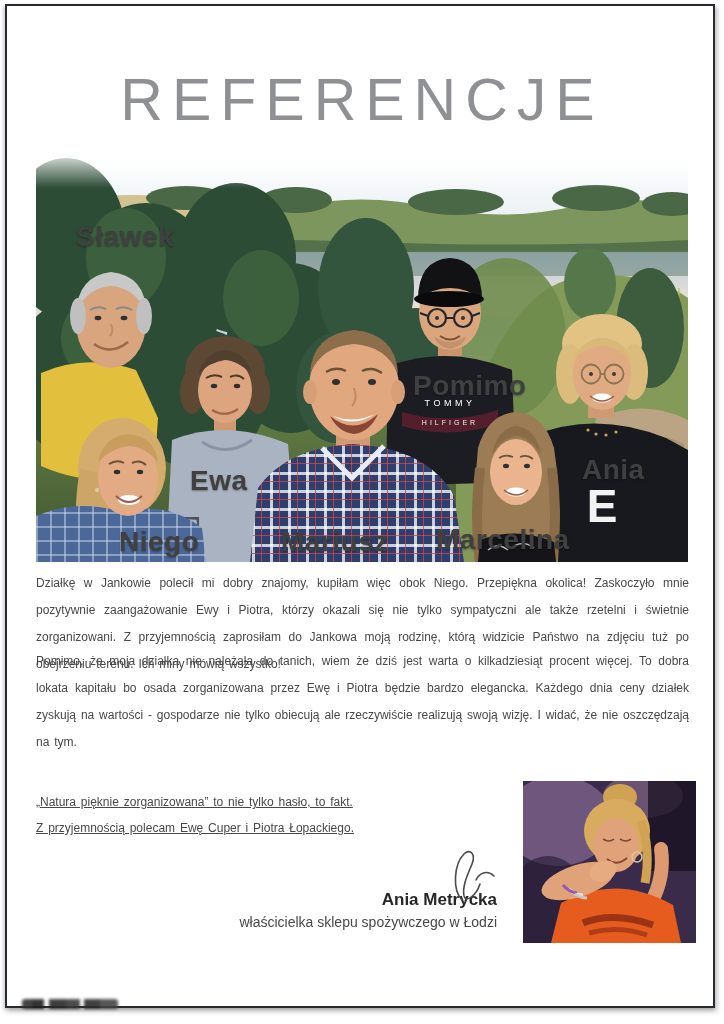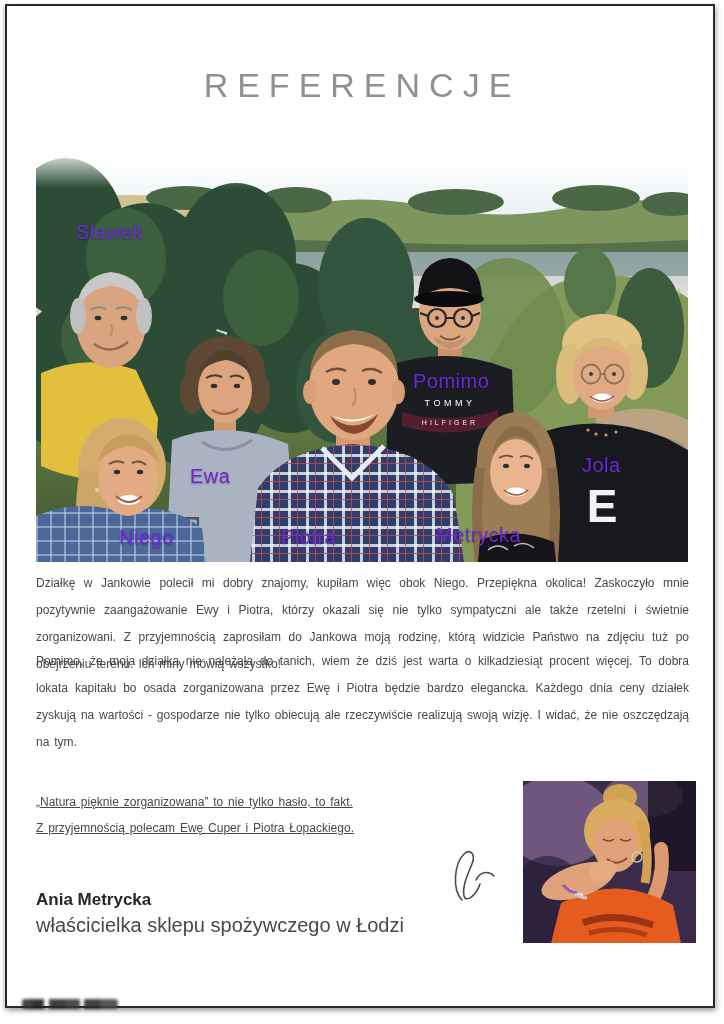--- a/index.html
+++ b/index.html
@@ -8,42 +8,42 @@
     background:#ffffff;
     font-family:"Liberation Sans", sans-serif;
   }
   .page{
     position:absolute;left:5px;top:4px;width:710px;height:1004px;
     box-sizing:border-box;border:2px solid #272a2e;background:#ffffff;
     box-shadow:2px 3px 5px rgba(100,100,100,.45), -2px 2px 3px rgba(140,140,140,.30);
   }
   .title{
     position:absolute;left:0;top:66px;width:724px;margin:0;
-    text-align:center;font-size:34px;font-weight:300;
+    text-align:center;font-size:59px;font-weight:300;
     letter-spacing:9px;color:#8e9093;
   }
   .photo{
     position:absolute;left:36px;top:148px;width:652px;height:414px;
     overflow:hidden;background:#eef2f4;
   }
   .photo svg{position:absolute;left:0;top:0;}
   .plabel{
-    position:absolute;color:#6d28d9;font-weight:normal;font-size:20px;
+    position:absolute;color:#404040;font-weight:bold;font-size:28px;
     letter-spacing:.5px;text-shadow:0 1px 2px rgba(0,0,0,.35);white-space:nowrap;
   }
   .para{
     position:absolute;left:36px;width:653px;margin:0;
     font-size:12px;line-height:27px;color:#484848;word-spacing:1.5px;
   }
   .justify{text-align:justify;}
   .prewrap{white-space:pre-line;line-height:26px;text-decoration:underline;}
   .squiggle{position:absolute;left:432px;top:846px;z-index:3;}
-  .sigblock{position:absolute;left:36px;top:890px;width:477px;z-index:2;}
+  .sigblock{position:absolute;left:20px;top:890px;width:477px;text-align:right;z-index:2;}
   .signame{font-size:17px;font-weight:bold;color:#262626;line-height:20px;}
-  .sigrole{font-size:20px;color:#484848;margin-top:4px;}
+  .sigrole{font-size:14px;color:#484848;margin-top:4px;}
   .smallphoto{
     position:absolute;left:523px;top:781px;width:173px;height:162px;overflow:hidden;
   }
   .smudge{
     position:absolute;left:22px;top:999px;width:96px;height:10px;z-index:5;
     background:linear-gradient(90deg,#303030 0 10px,#1f1f1f 10px 22px,rgba(0,0,0,0) 22px 27px,#2a2a2a 27px 44px,#383838 44px 58px,rgba(0,0,0,0) 58px 62px,#2c2c2c 62px 78px,#444444 78px 96px);
     filter:blur(1.5px);border-radius:3px;opacity:.9;
   }
 </style>
 </head>
@@ -259,24 +259,24 @@
       <path d="M444,392 Q480,378 518,394 L520,414 L442,414 Z" fill="#141419"></path>
       <path d="M452,402 q10,-8 20,0 M478,398 q10,-6 20,2" stroke="#e8e8e8" stroke-width="1.5" fill="none" opacity=".8"></path>
     </g>
 
     <rect x="0" y="0" width="652" height="40" fill="url(#fadeTop)"></rect>
   </svg>
 
   <span class="plabel" style="left:40px;top:73px">Sławek</span>
   <span class="plabel" style="left:154px;top:317px">Ewa</span>
   <span class="plabel" style="left:83px;top:378px">Niego</span>
-  <span class="plabel" style="left:245px;top:378px">Piotra</span>
+  <span class="plabel" style="left:245px;top:378px">Mariusz</span>
   <span class="plabel" style="left:377px;top:222px">Pomimo</span>
-  <span class="plabel" style="left:400px;top:376px">Metrycka</span>
-  <span class="plabel" style="left:546px;top:306px">Jola</span>
+  <span class="plabel" style="left:400px;top:376px">Marcelina</span>
+  <span class="plabel" style="left:546px;top:306px">Ania</span>
 </div>
 
 <p class="para justify" style="top:570px">Działkę w Jankowie polecił mi dobry znajomy, kupiłam więc obok Niego. Przepiękna okolica! Zaskoczyło mnie pozytywnie zaangażowanie Ewy i Piotra, którzy okazali się nie tylko sympatyczni ale także rzetelni i świetnie zorganizowani. Z przyjemnością zaprosiłam do Jankowa moją rodzinę, którą widzicie Państwo na zdjęciu tuż po obejrzeniu terenu. Ich miny mówią wszystko!</p>
 <p class="para justify" style="top:648px">Pomimo, że moja działka nie należała do tanich, wiem że dziś jest warta o kilkadziesiąt procent więcej. To dobra lokata kapitału bo osada zorganizowana przez Ewę i Piotra będzie bardzo elegancka. Każdego dnia ceny działek zyskują na wartości - gospodarze nie tylko obiecują ale rzeczywiście realizują swoją wizję. I widać, że nie oszczędzają na tym.</p>
 <p class="para prewrap" style="top:789px">„Natura pięknie zorganizowana” to nie tylko hasło, to fakt.
 Z przyjemnością polecam Ewę Cuper i Piotra Łopackiego.</p>
 
 <svg class="squiggle" width="70" height="58" viewBox="0 0 70 58">
   <path d="M30,54 C20,44 22,18 32,8 C38,2 44,8 40,18 C36,28 30,40 32,50 C34,57 44,50 48,38 M44,34 C48,26 56,24 62,30" stroke="#4a4a4a" stroke-width="1.6" fill="none" stroke-linecap="round"></path>
 </svg>

